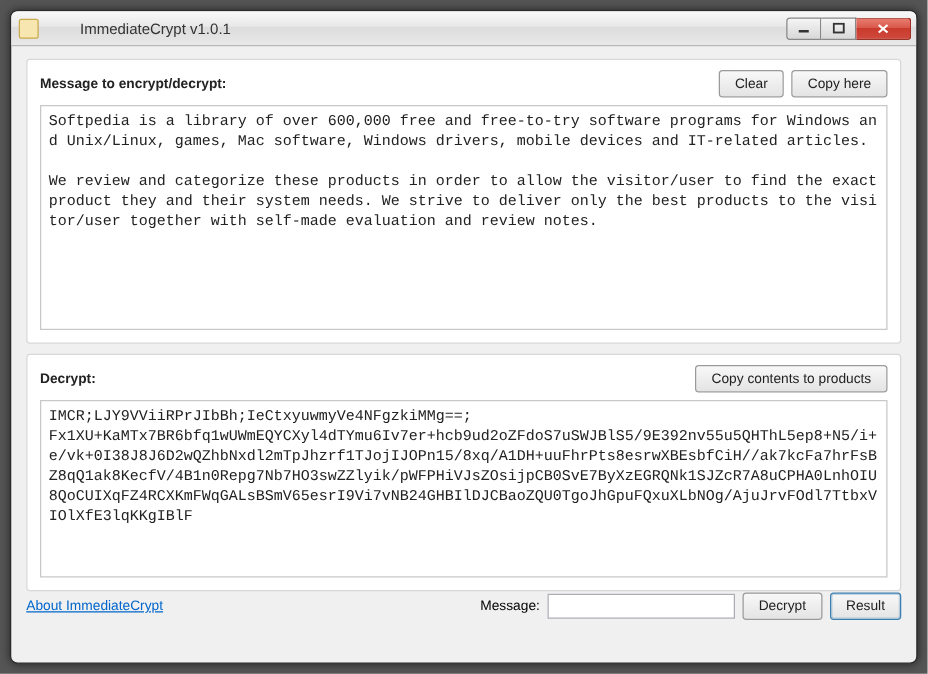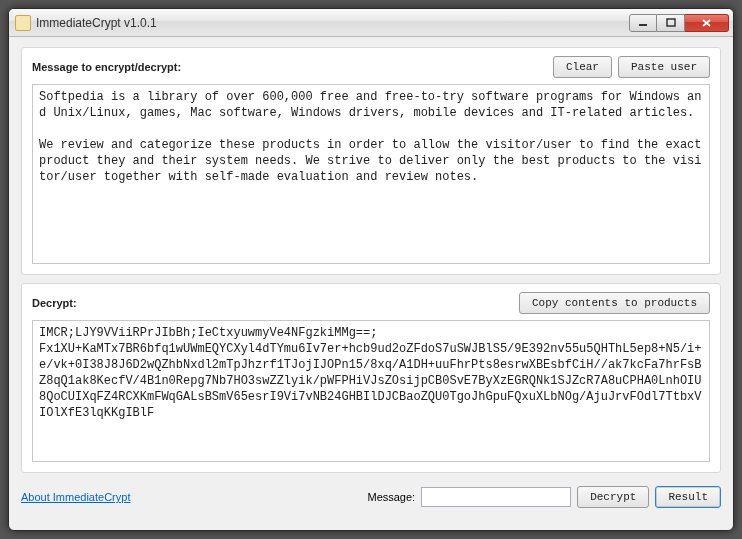--- a/index.html
+++ b/index.html
@@ -27,20 +27,21 @@
     flex-direction: column;
     overflow: hidden;
   }
   .titlebar {
     height: 28px;
     background: linear-gradient(to bottom, #f9f9f9 0%, #e8e8e8 45%, #dcdcdc 46%, #e8e8e8 100%);
     border-bottom: 1px solid #b8b8b8;
     display: flex;
     align-items: center;
     padding: 0 2px 0 6px;
+    gap: 28px;
   }
   .titlebar .icon {
     width: 16px;
     height: 16px;
     margin-right: 5px;
     background: #f8e6b0;
     border: 1px solid #c9a94d;
     border-radius: 2px;
     position: relative;
   }
@@ -103,21 +104,21 @@
   .header-row .label {
     font-weight: bold;
     flex: 1;
     font-size: 11px;
     color: #222;
   }
   .btn {
     height: 22px;
     padding: 0 12px;
     font-size: 11px;
-    font-family: Liberation Mono, monospace;
+    font-family: Liberation Sans, sans-serif;
     background: linear-gradient(to bottom, #f8f8f8, #e4e4e4);
     border: 1px solid #9a9a9a;
     border-radius: 3px;
     margin-left: 6px;
     cursor: pointer;
     color: #222;
   }
   .btn.default {
     border-color: #3c7fb1;
     box-shadow: 0 0 0 1px rgba(60,127,177,0.3) inset;
@@ -132,21 +133,21 @@
     line-height: 16px;
     padding: 4px 6px;
     color: #222;
     white-space: pre-wrap;
     word-break: break-all;
     overflow: auto;
   }
   .bottom-row {
     display: flex;
     align-items: center;
-    margin-top: 12px;
+    margin-top: 0;
     height: 24px;
   }
   .about-link {
     color: #0066cc;
     text-decoration: underline;
     font-size: 11px;
     cursor: pointer;
   }
   .bottom-row .spacer { flex: 1; }
   .pw-label {
@@ -187,21 +188,21 @@
       </div>
     </div>
   </div>
 
   <div class="client">
 
     <div class="group group1">
       <div class="header-row">
         <div class="label">Message to encrypt/decrypt:</div>
         <button class="btn">Clear</button>
-        <button class="btn">Paste user</button>
+        <button class="btn">Copy here</button>
       </div>
       <textarea class="textarea" spellcheck="false" style="">Softpedia is a library of over 600,000 free and free-to-try software programs for Windows and Unix/Linux, games, Mac software, Windows drivers, mobile devices and IT-related articles.
 
 We review and categorize these products in order to allow the visitor/user to find the exact product they and their system needs. We strive to deliver only the best products to the visitor/user together with self-made evaluation and review notes.</textarea>
     </div>
 
     <div class="group group2">
       <div class="header-row">
         <div class="label">Decrypt:</div>
         <button class="btn">Copy contents to products</button>

